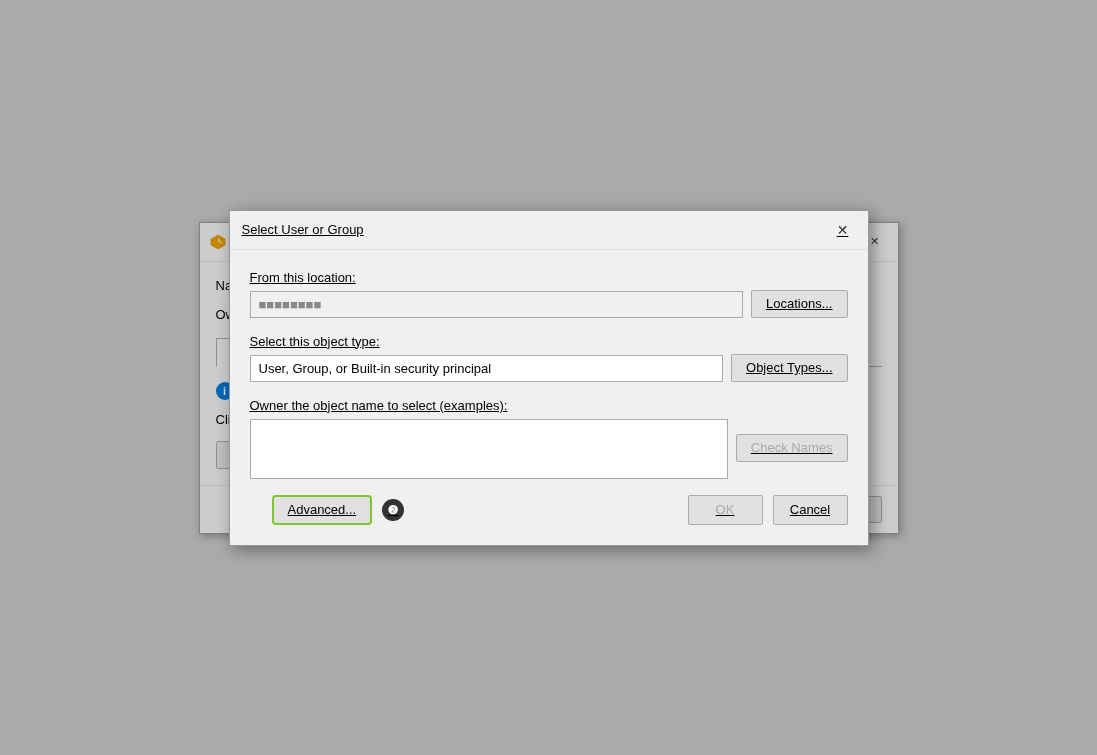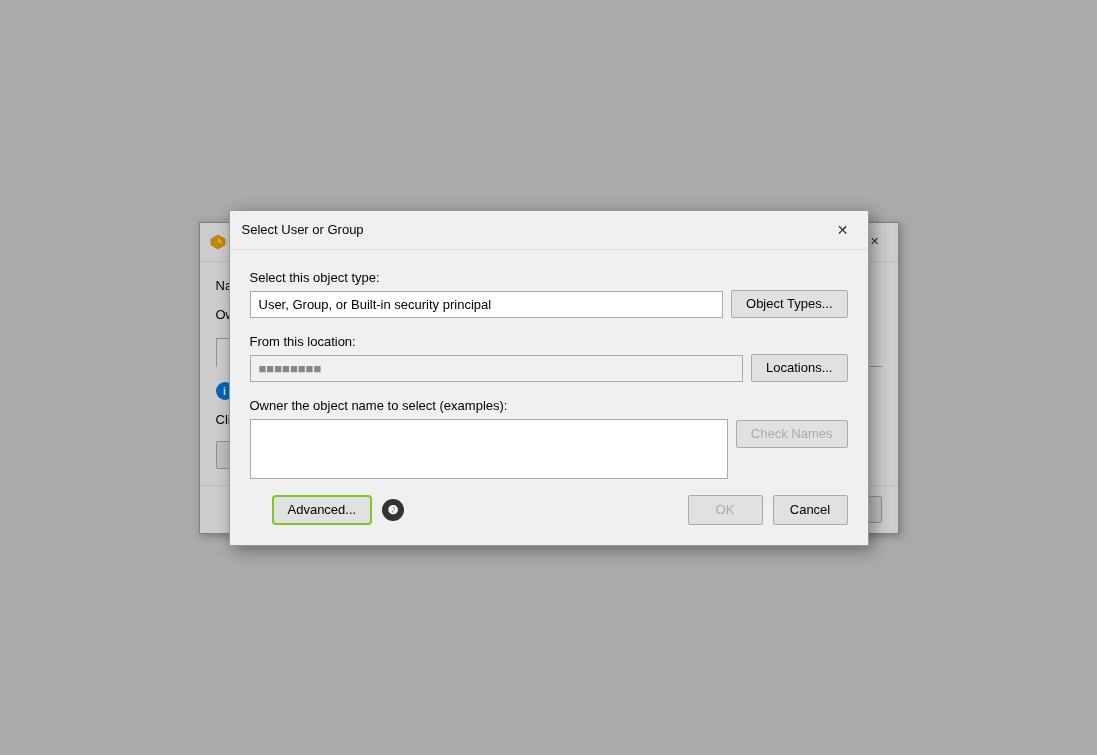--- a/index.html
+++ b/index.html
@@ -191,20 +191,21 @@
 
     
     .overlay {
       position: fixed;
       top: 0; left: 0; right: 0; bottom: 0;
       background: rgba(0,0,0,0.15);
       display: flex;
       justify-content: center;
       align-items: center;
       z-index: 100;
+      text-decoration: underline;
     }
 
     
     .dialog {
       width: 640px;
       background: #f0f0f0;
       border: 1px solid #999;
       box-shadow: 4px 4px 16px rgba(0,0,0,0.4);
     }
 
@@ -439,41 +440,41 @@
 
     <div class="dialog-title-bar">
       <span class="dialog-title-text">Select User or Group</span>
       <button class="dialog-close-btn">✕</button>
     </div>
 
     <div class="dialog-body">
 
       <div class="dialog-row">
         <div class="input-wrapper">
+          <label class="dialog-field-label">From this location:</label>
+          <input class="dialog-input location-input" type="text" value="■■■■■■■■" readonly="" style="">
+        </div>
+        <button class="dialog-btn">Locations...</button>
+      </div>
+
+      <div class="dialog-row">
+        <div class="input-wrapper">
           <label class="dialog-field-label">Select this object type:</label>
           <input class="dialog-input" type="text" readonly="" value="User, Group, or Built-in security principal" style="">
         </div>
         <button class="dialog-btn">Object Types...</button>
-      </div>
-
-      <div class="dialog-row">
-        <div class="input-wrapper">
-          <label class="dialog-field-label">From this location:</label>
-          <input class="dialog-input location-input" type="text" value="■■■■■■■■" readonly="" style="">
-        </div>
-        <button class="dialog-btn">Locations...</button>
       </div>
 
       <div>
         <label class="dialog-field-label">
           <span>Owner the object name to select (examples):</span>
         </label>
         <div style="display:flex; gap:8px; align-items:flex-start;">
           <textarea class="object-name-area" style=""></textarea>
-          <button class="dialog-btn" disabled="" style="margin-top:1px;">Check Names</button>
+          <button class="dialog-btn" disabled="" style="margin-top:15px;">Check Names</button>
         </div>
       </div>
 
       <div class="dialog-footer">
         <button class="advanced-btn">Advanced...</button>
         <div class="step-badge">❷</div>
         <div class="footer-spacer"></div>
         <button class="ok-btn" disabled="">OK</button>
         <button class="cancel-btn">Cancel</button>
       </div>

